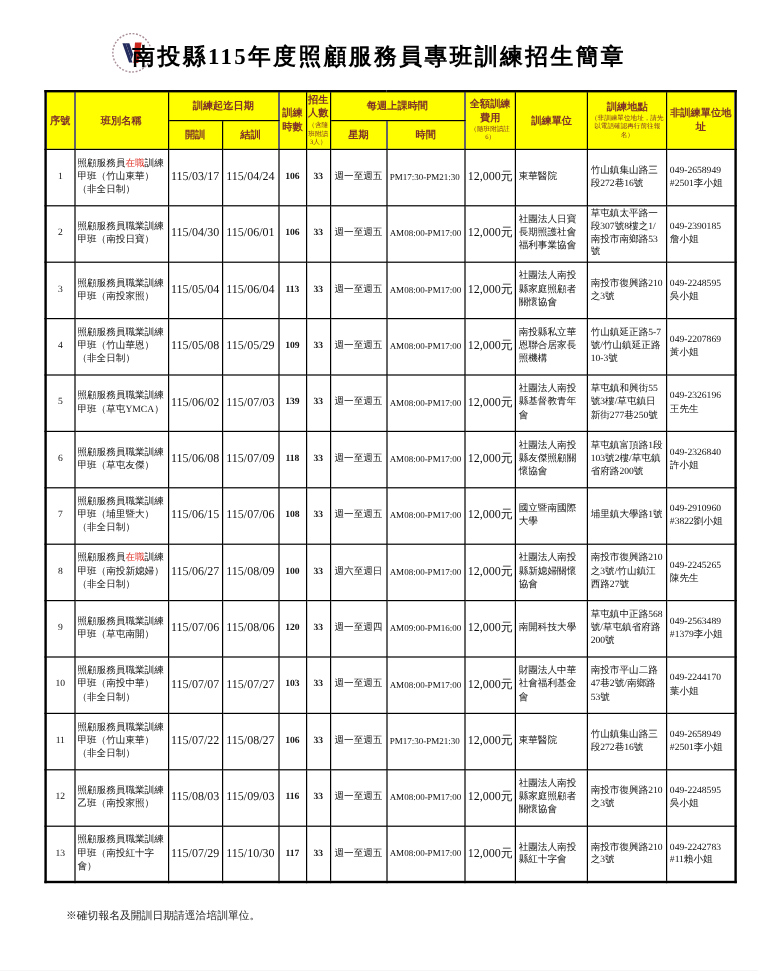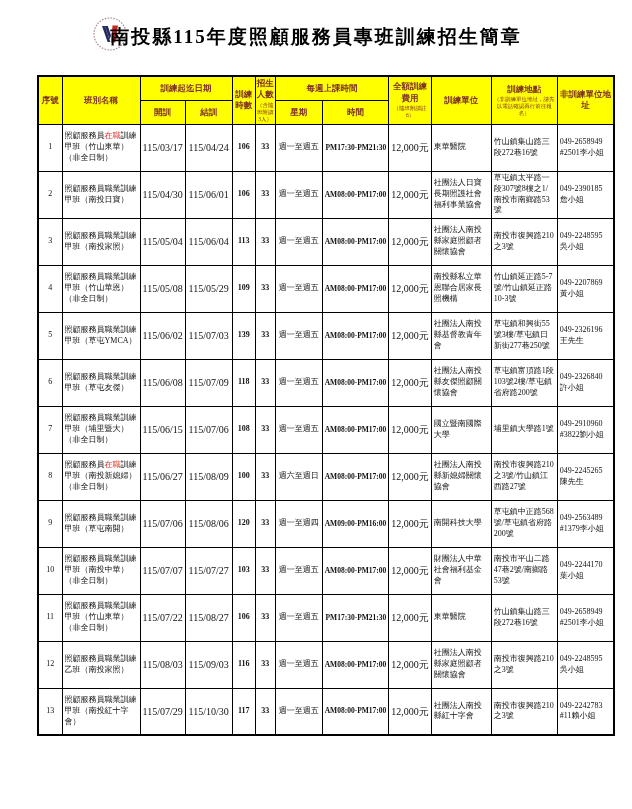--- a/index.html
+++ b/index.html
@@ -5,21 +5,21 @@
   html,body{margin:0;padding:0;background:#e8e8e8;}
   .page{
     position:relative;
     width:632px;height:809px;
     background:#ffffff;
     font-family:"Liberation Serif","DejaVu Serif",serif;
     color:#111;
     overflow:hidden;
     margin:0 auto;
   }
-  .hdr{position:absolute;top:10px;left:0;width:632px;height:58px;}
+  .hdr{position:absolute;top:20px;left:0;width:632px;height:58px;}
   .logo{position:absolute;left:92px;top:6px;width:36px;height:36px;}
   .title{
     position:absolute;left:0;top:14px;width:632px;
     text-align:center;font-size:19px;font-weight:bold;letter-spacing:2px;color:#000;
   }
   table.sched{
     position:absolute;left:37px;top:75px;
     border-collapse:collapse;table-layout:fixed;
     border:2px solid #000;
     font-size:8px;line-height:1.35;
@@ -37,21 +37,21 @@
     font-size:8.5px;
     text-align:center;
     padding:1px 1px;
   }
   .note-small{display:block;font-size:5.5px;font-weight:normal;line-height:1.25;margin-top:1px;}
   td.c-seq{text-align:center;}
   td.c-name{text-align:left;padding:2px 3px;}
   td.c-date{text-align:center;white-space:nowrap;font-size:10px;}
   td.c-num{text-align:center;font-weight:bold;}
   td.c-mid{text-align:center;margin-top:34px;}
-  td.c-time{text-align:right;white-space:nowrap;font-size:7.5px;font-weight:bold;}
+  td.c-time{text-align:left;white-space:nowrap;font-size:7.5px;}
   td.c-fee{white-space:nowrap;font-size:10px;}
   td.c-left{text-align:left;padding:2px 3px;}
   td.c-contact{white-space:normal;}
   table.sched tbody tr{height:47px;}
   .red{color:#e03127;}
   .notes{position:absolute;left:55px;top:757px;font-size:9px;color:#222;line-height:1.55;}
   .ad{position:absolute;right:45px;top:775px;font-size:10px;text-decoration:underline;color:#222;margin-top:48px;}
 </style>
 </head>
 <body>
@@ -333,17 +333,18 @@
           <td class="c-left">南投市復興路210之3號</td>
           <td class="c-left c-contact">
             <div>049-2242783</div>
             <div>#11賴小姐</div>
           </td>
         </tr>
       </tbody>
   </table>
 
   <div class="notes">
+    <div>※確切報名及開訓日期請逕洽培訓單位。</div>
   </div>
 
   <div class="ad">廣告</div>
 
 </div>
 
 </body></html>

